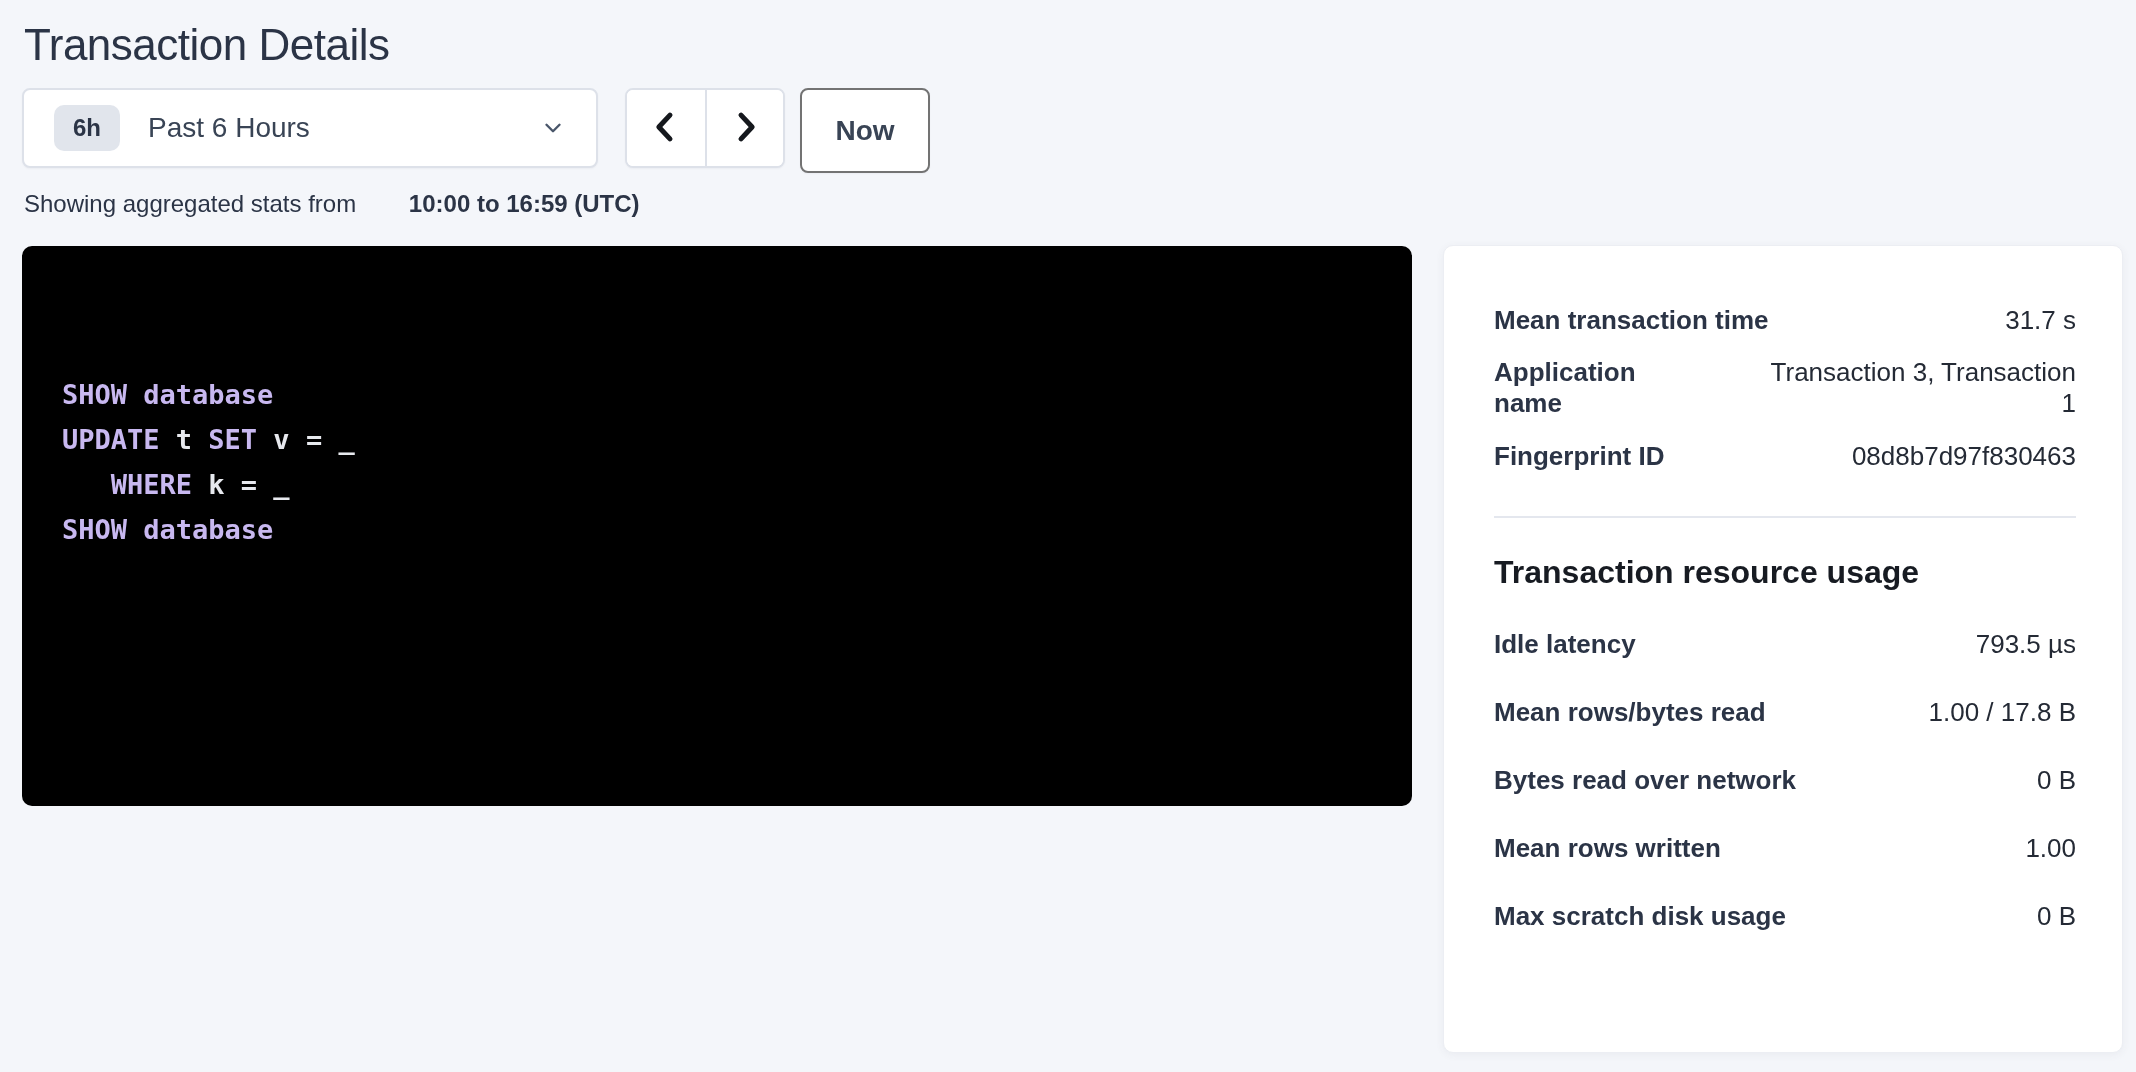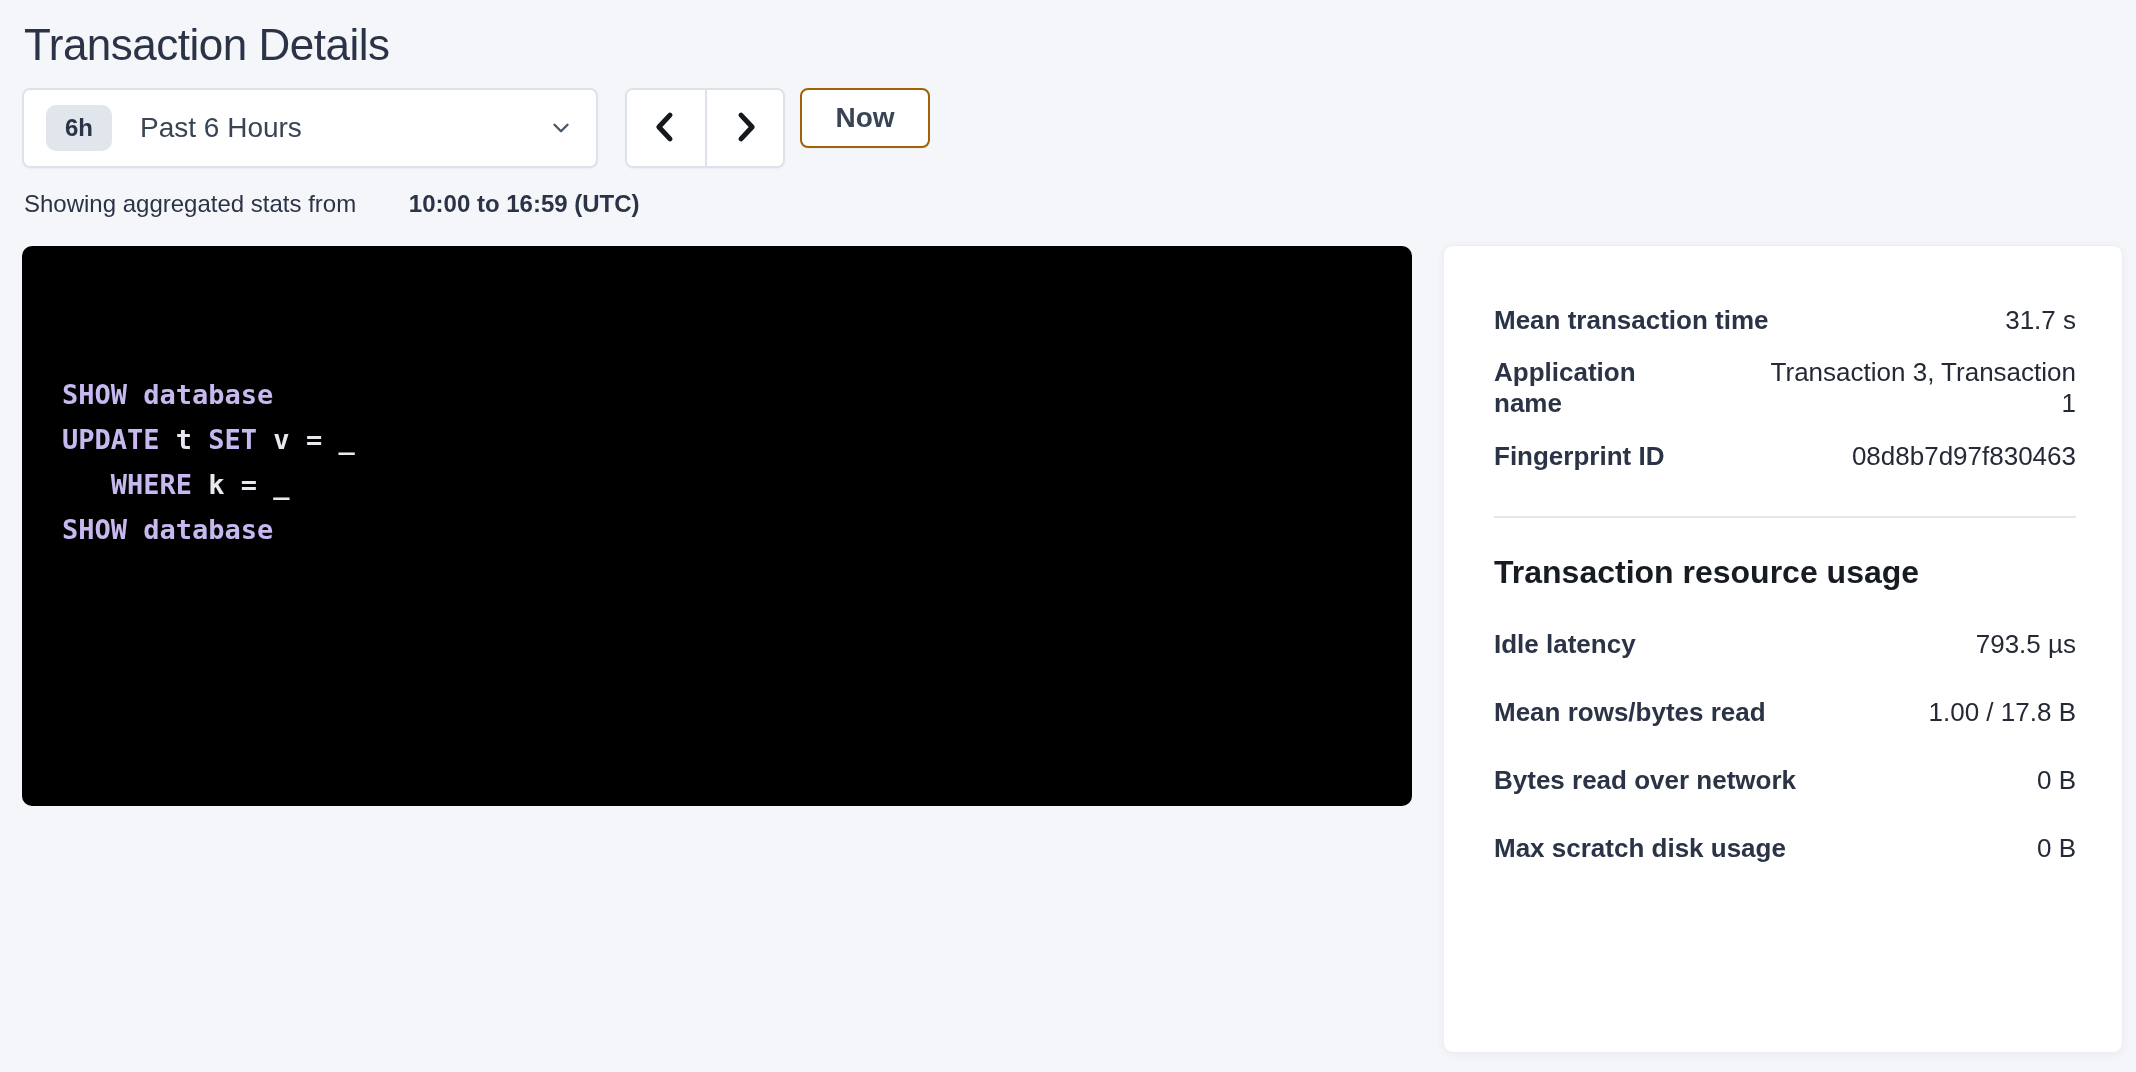--- a/index.html
+++ b/index.html
@@ -24,21 +24,21 @@
   
   .controls { position: absolute; left: 22px; top: 88px; height: 80px; }
 
   .range-dropdown {
     position: absolute; left: 0; top: 0;
     width: 576px; height: 80px;
     background: #fff;
     border: 2px solid #dde1e9;
     border-radius: 8px;
     display: flex; align-items: center;
-    padding: 0 22px;
+    padding: 0 30px;
     cursor: pointer;
     box-shadow: 0 1px 2px rgba(20,30,50,.04);
   }
   .range-badge {
     background: #e1e5ec;
     border-radius: 10px;
     height: 46px; min-width: 66px;
     display: flex; align-items: center; justify-content: center;
     font-size: 24px; font-weight: 700; color: #2b3446;
     padding: 0 14px;
@@ -58,23 +58,23 @@
   }
   .arrow-btn {
     width: 78px; height: 100%;
     display: flex; align-items: center; justify-content: center;
     background: #fff; border: none; cursor: pointer;
   }
   .arrow-btn + .arrow-btn { border-left: 2px solid #dde1e9; }
 
   .now-btn {
     position: absolute; left: 778px; top: 0;
-    width: 130px; height: 60px;
+    width: 130px; height: 85px;
     background: #fff;
-    border: 2px solid #a16207;
+    border: 2px solid #737373;
     border-radius: 8px;
     font-family: "Liberation Sans", sans-serif;
     font-size: 28px; font-weight: 700; color: #394455;
     cursor: pointer;
     box-shadow: 0 1px 2px rgba(20,30,50,.04);
   }
 
   .stats-period {
     position: absolute; left: 24px; top: 190px;
     font-size: 24px; color: #2b3446;
@@ -195,18 +195,22 @@
     </div>
     <div class="detail-row">
       <span class="lbl">Mean rows/bytes read</span>
       <span class="val">1.00 / 17.8 B</span>
     </div>
     <div class="detail-row">
       <span class="lbl">Bytes read over network</span>
       <span class="val">0 B</span>
     </div>
     <div class="detail-row">
+      <span class="lbl">Mean rows written</span>
+      <span class="val">1.00</span>
+    </div>
+    <div class="detail-row">
       <span class="lbl">Max scratch disk usage</span>
       <span class="val">0 B</span>
     </div>
   </div>
 
 </div>
 
 </body></html>

